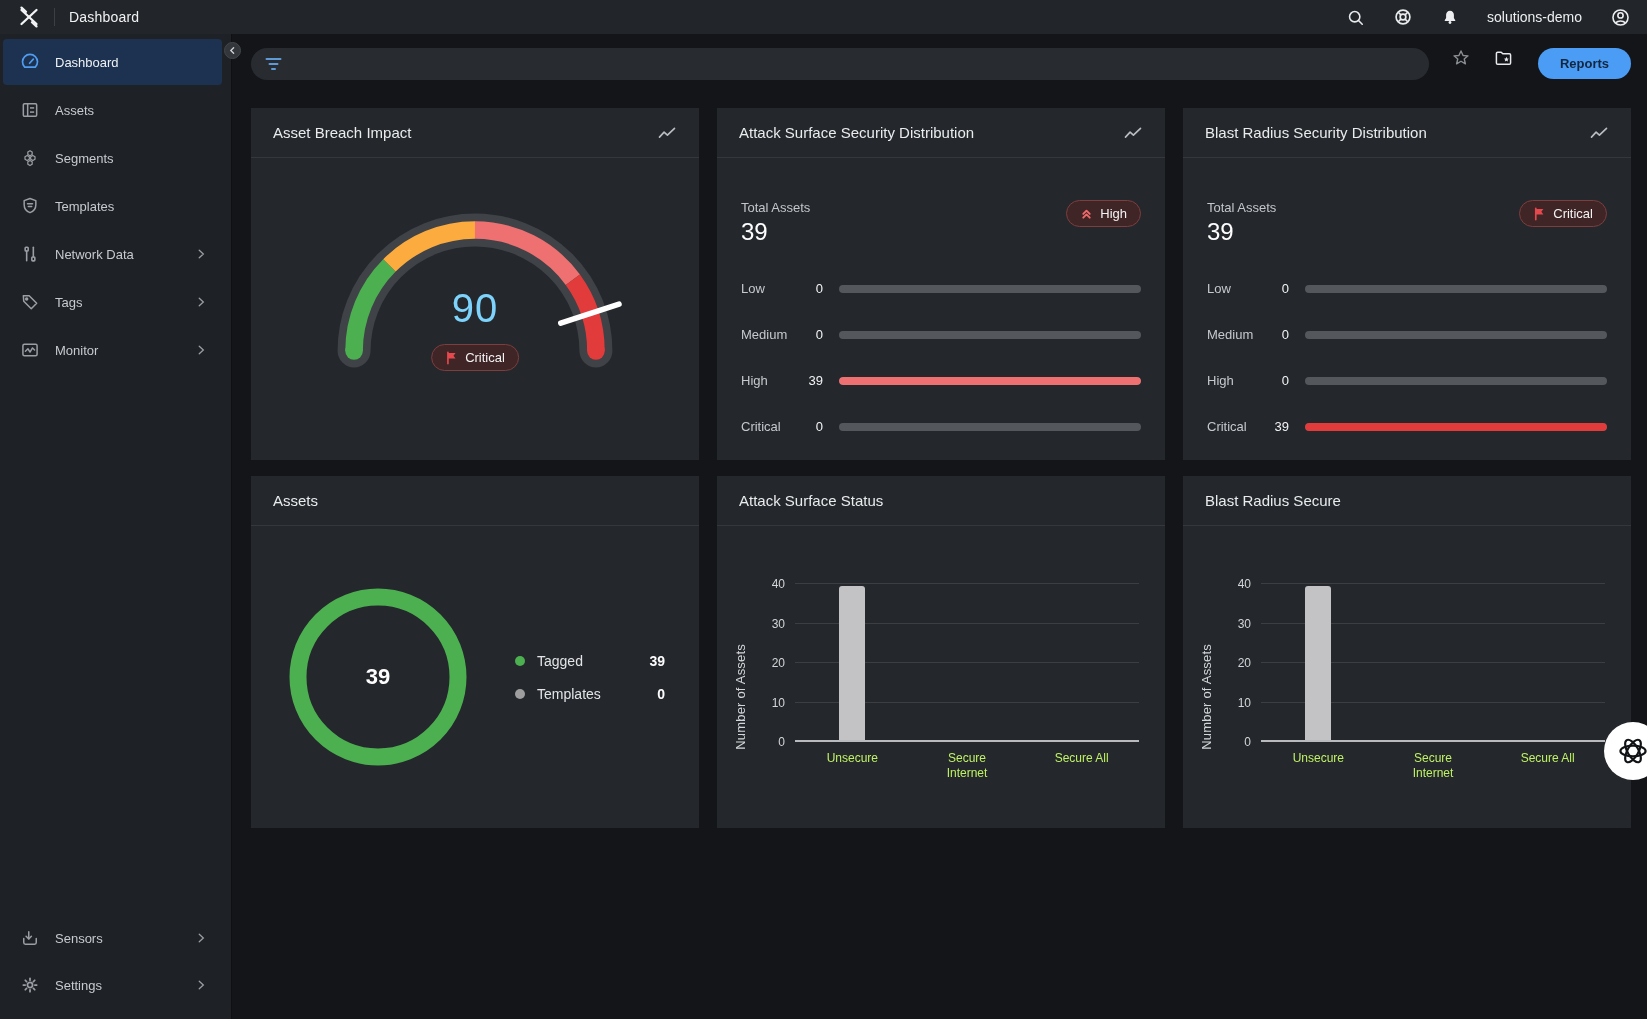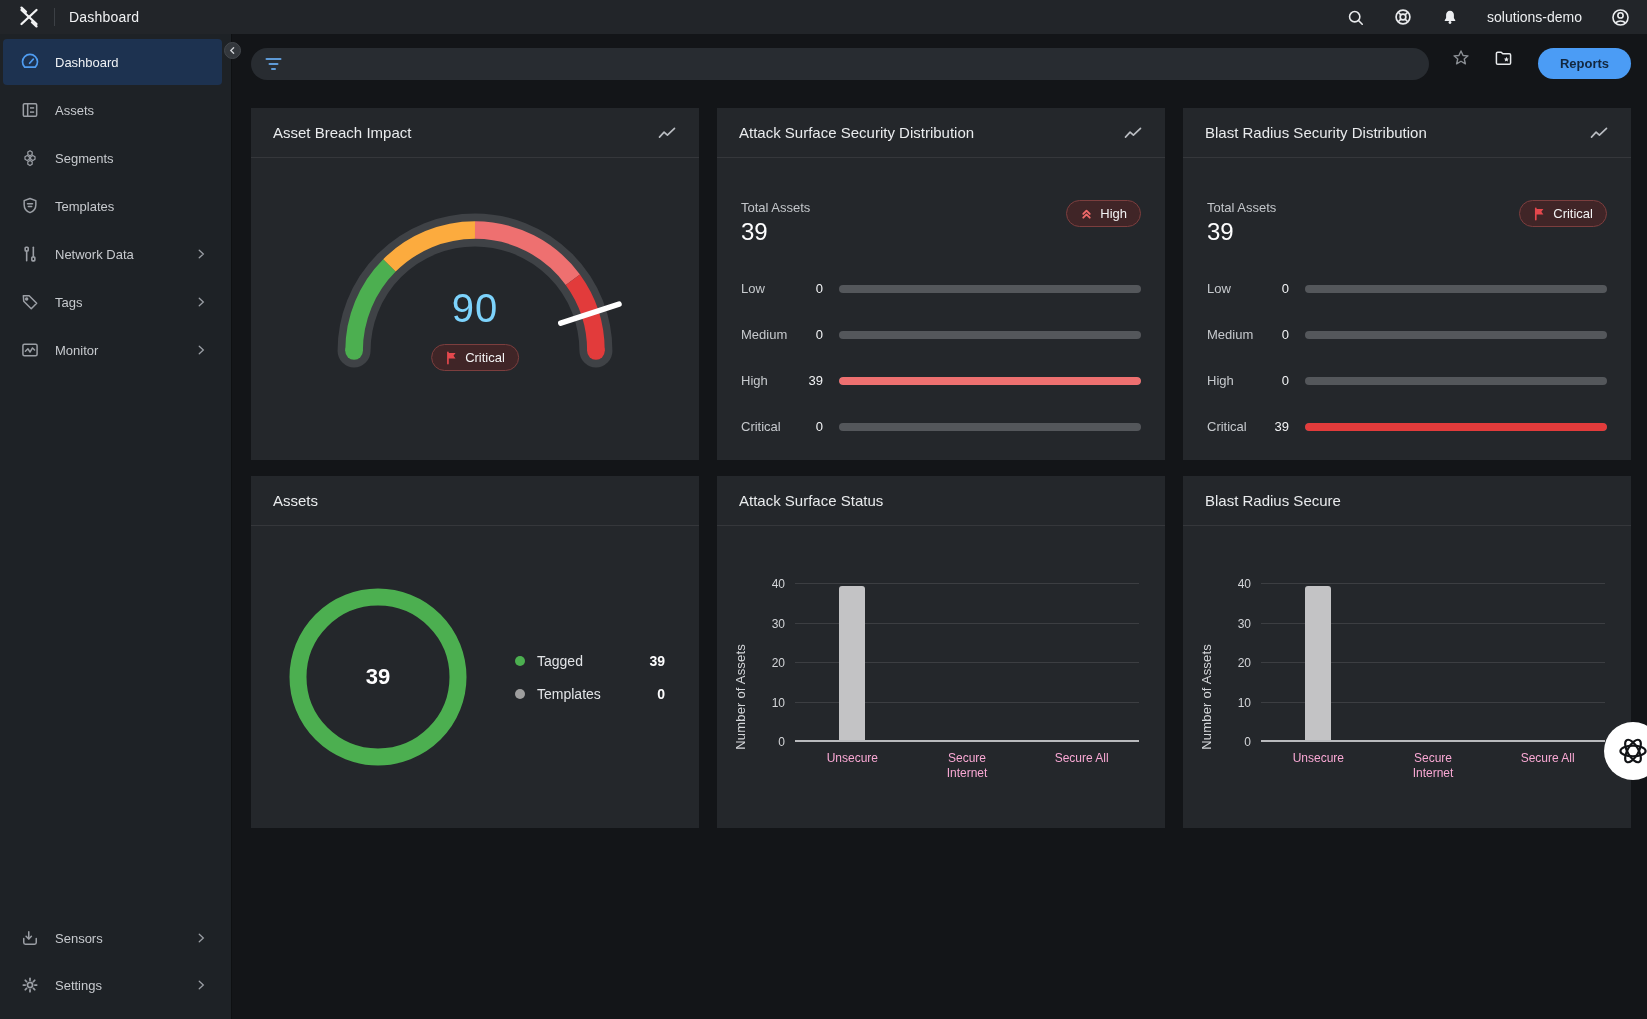--- a/index.html
+++ b/index.html
@@ -85,21 +85,21 @@
   .chart-body { padding:58px 26px 0 22px; }
   .axis-title { position:absolute; left:16px; top:118px; transform:rotate(180deg);
     writing-mode:vertical-rl; font-size:13px; color:#d3d5d8; letter-spacing:.2px; }
   .plot-wrap { margin-left:56px; }
   .plot { position:relative; height:158px; }
   .gl { position:absolute; left:0; right:0; height:1px; background:rgba(255,255,255,.11); }
   .base { position:absolute; left:0; right:0; bottom:0; height:2px; background:#b9babd; }
   .tick { position:absolute; right:calc(100% + 10px); transform:translateY(50%); font-size:12px; color:#d3d5d8; }
   .bar { position:absolute; bottom:2px; width:26px; background:#c3c3c5; border-radius:3px 3px 0 0; }
   .xlabels { display:flex; margin-top:9px; }
-  .xlabel { width:33.333%; text-align:center; font-size:12px; color:#f9a8d4; line-height:1.25;
+  .xlabel { width:33.333%; text-align:center; font-size:12px; color:#bef264; line-height:1.25;
     white-space:pre-line; }
 
   
   .chat-widget { position:fixed; right:-15px; top:722px; width:58px; height:58px; border-radius:50%;
     background:#ffffff; border:none; display:flex; align-items:center; justify-content:center;
     cursor:pointer; z-index:10; }
 
   svg { display:block; }
 </style>
 </head>

